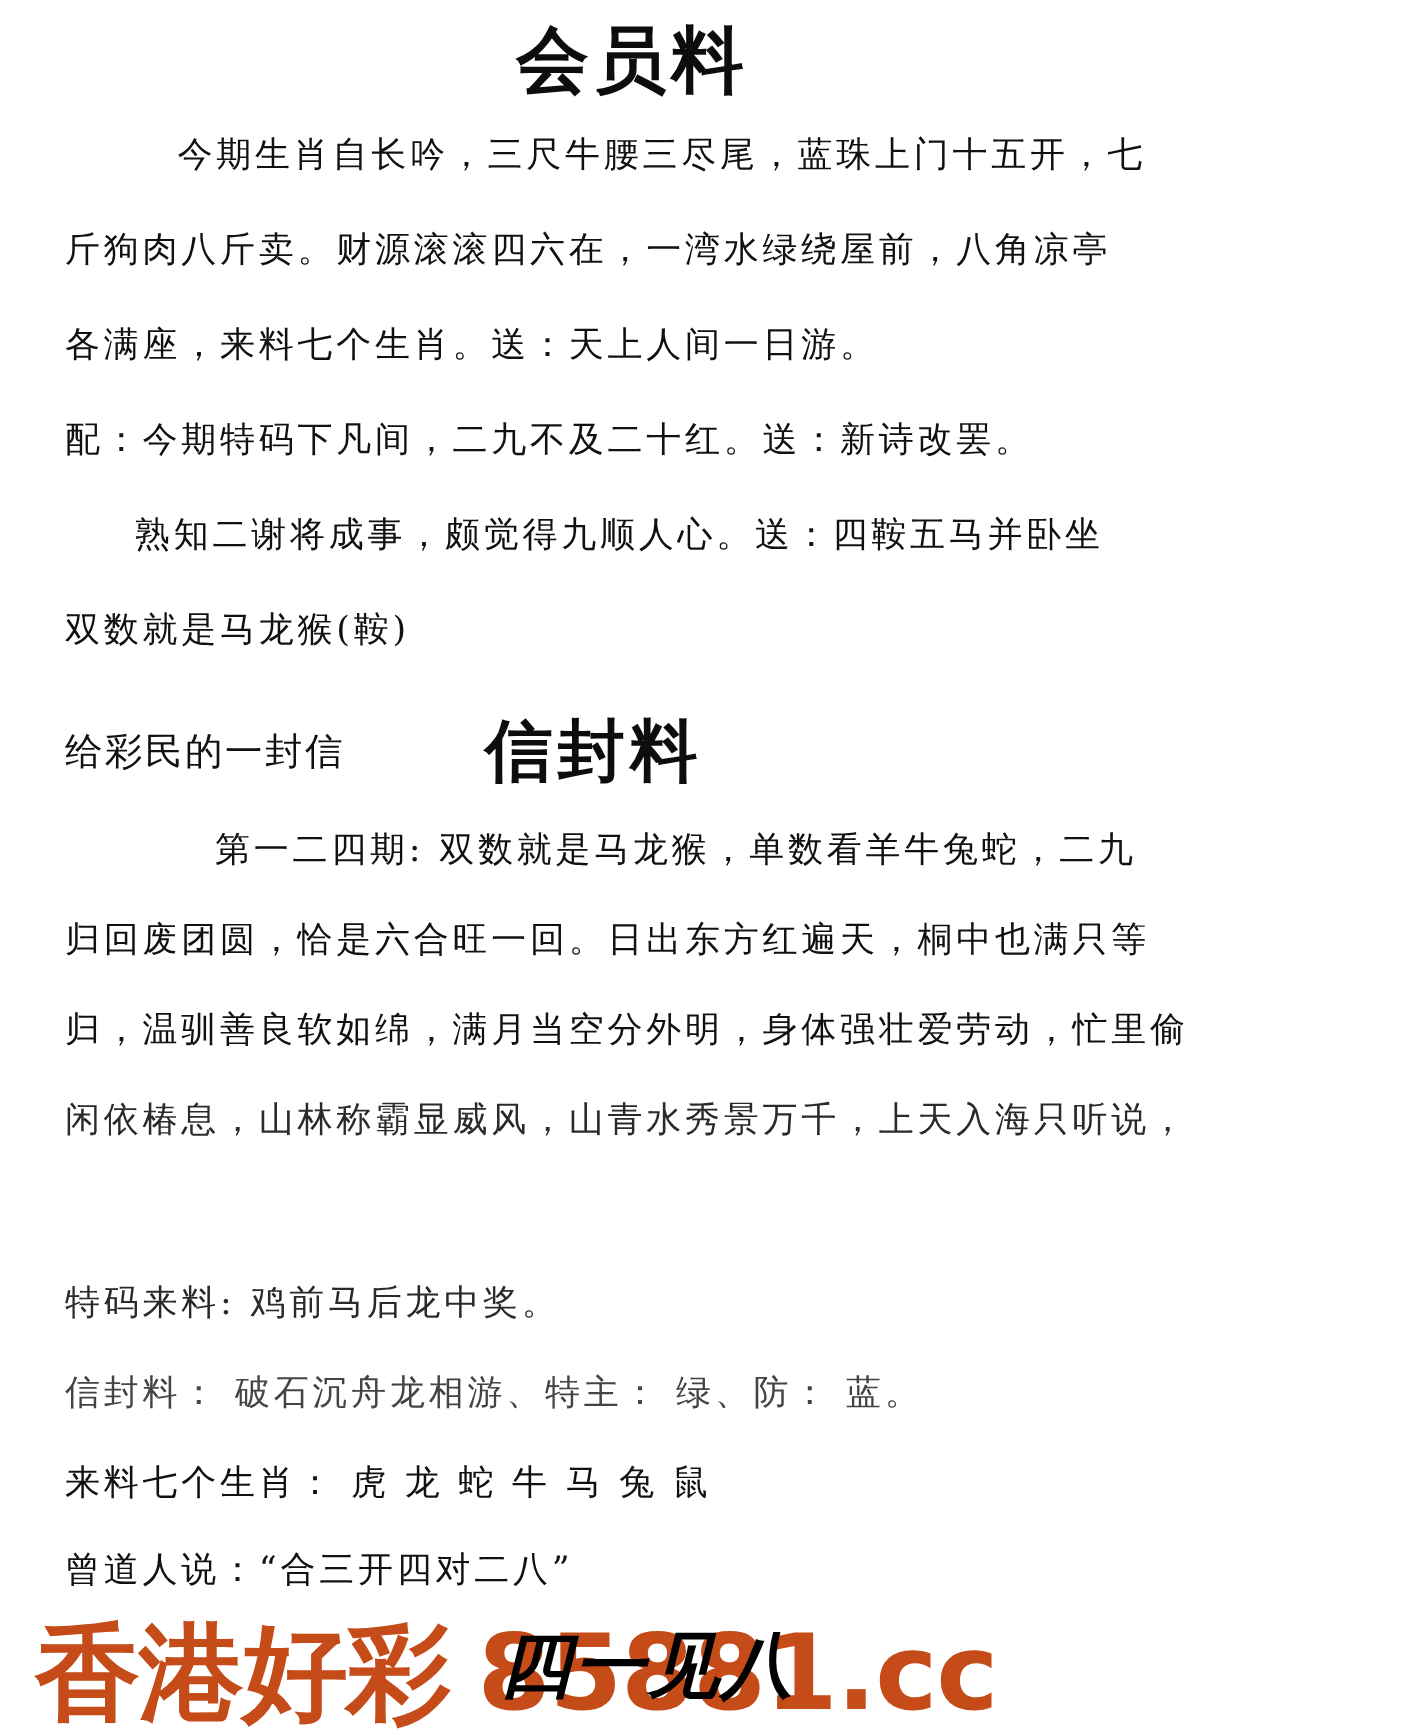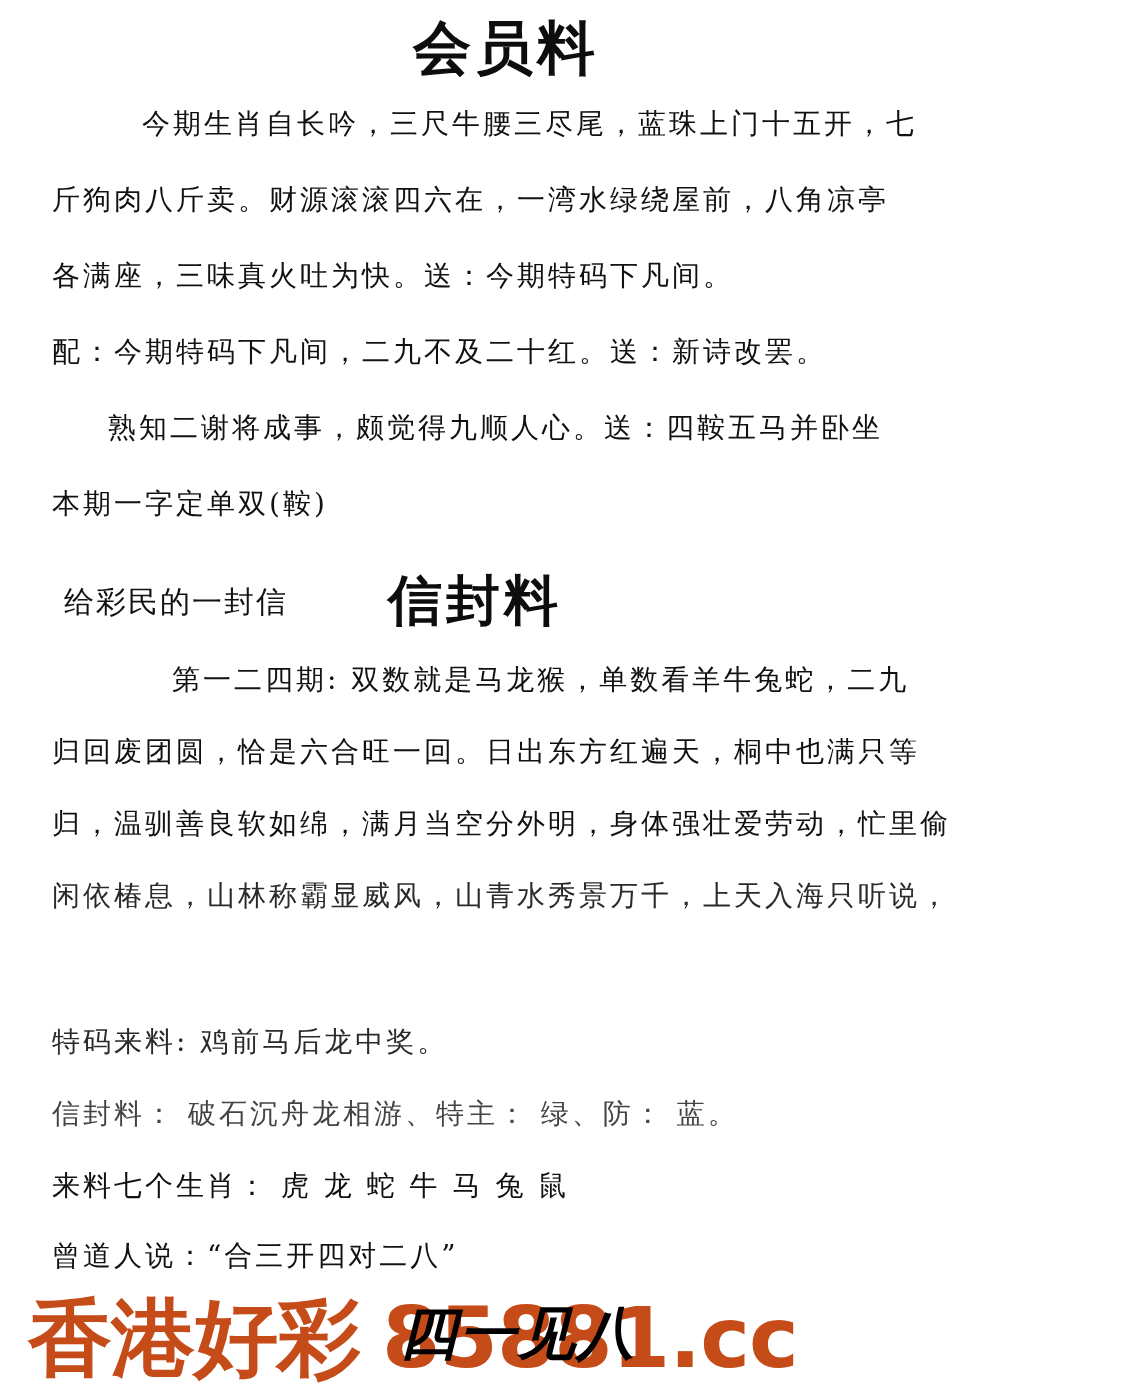--- a/index.html
+++ b/index.html
@@ -49,21 +49,21 @@
     .line.fainter { color: #444444; }
     .subheading-row {
       position: absolute;
       left: 52px;
       top: 568px;
       height: 64px;
       width: 700px;
     }
     .subheading-left {
       position: absolute;
-      left: 12px;
+      left: 0;
       top: 14px;
       font-size: 30px;
       line-height: 40px;
       letter-spacing: 2px;
       white-space: nowrap;
     }
     .title-envelope {
       left: 336px;
       top: 0;
       font-size: 54px;
@@ -99,24 +99,24 @@
   </style>
 </head>
 <body>
 
 <div class="page">
 
   <div class="title title-member">会员料</div>
 
   <div class="line" style="top:104px; left:142px;">今期生肖自长吟，三尺牛腰三尽尾，蓝珠上门十五开，七</div>
   <div class="line" style="top:180px;">斤狗肉八斤卖。财源滚滚四六在，一湾水绿绕屋前，八角凉亭</div>
-  <div class="line" style="top:256px;">各满座，三味真火吐为快。送：今期特码下凡间。</div>
+  <div class="line" style="top:256px;">各满座，来料七个生肖。送：天上人间一日游。</div>
   <div class="line" style="top:332px;">配：今期特码下凡间，二九不及二十红。送：新诗改罢。</div>
   <div class="line" style="top:408px; left:108px;">熟知二谢将成事，颇觉得九顺人心。送：四鞍五马并卧坐</div>
-  <div class="line" style="top:484px;">本期一字定单双(鞍)</div>
+  <div class="line" style="top:484px;">双数就是马龙猴(鞍)</div>
 
   <div class="subheading-row">
     <span class="subheading-left">给彩民的一封信</span>
     <span class="title title-envelope">信封料</span>
   </div>
 
   <div class="line" style="top:732px;">归回废团圆，恰是六合旺一回。日出东方红遍天，桐中也满只等</div>
   <div class="line" style="top:660px; left:172px;">第一二四期: 双数就是马龙猴，单数看羊牛兔蛇，二九</div>
   <div class="line" style="top:804px;">归，温驯善良软如绵，满月当空分外明，身体强壮爱劳动，忙里偷</div>
   <div class="line faint" style="top:876px;">闲依椿息，山林称霸显威风，山青水秀景万千，上天入海只听说，</div>

